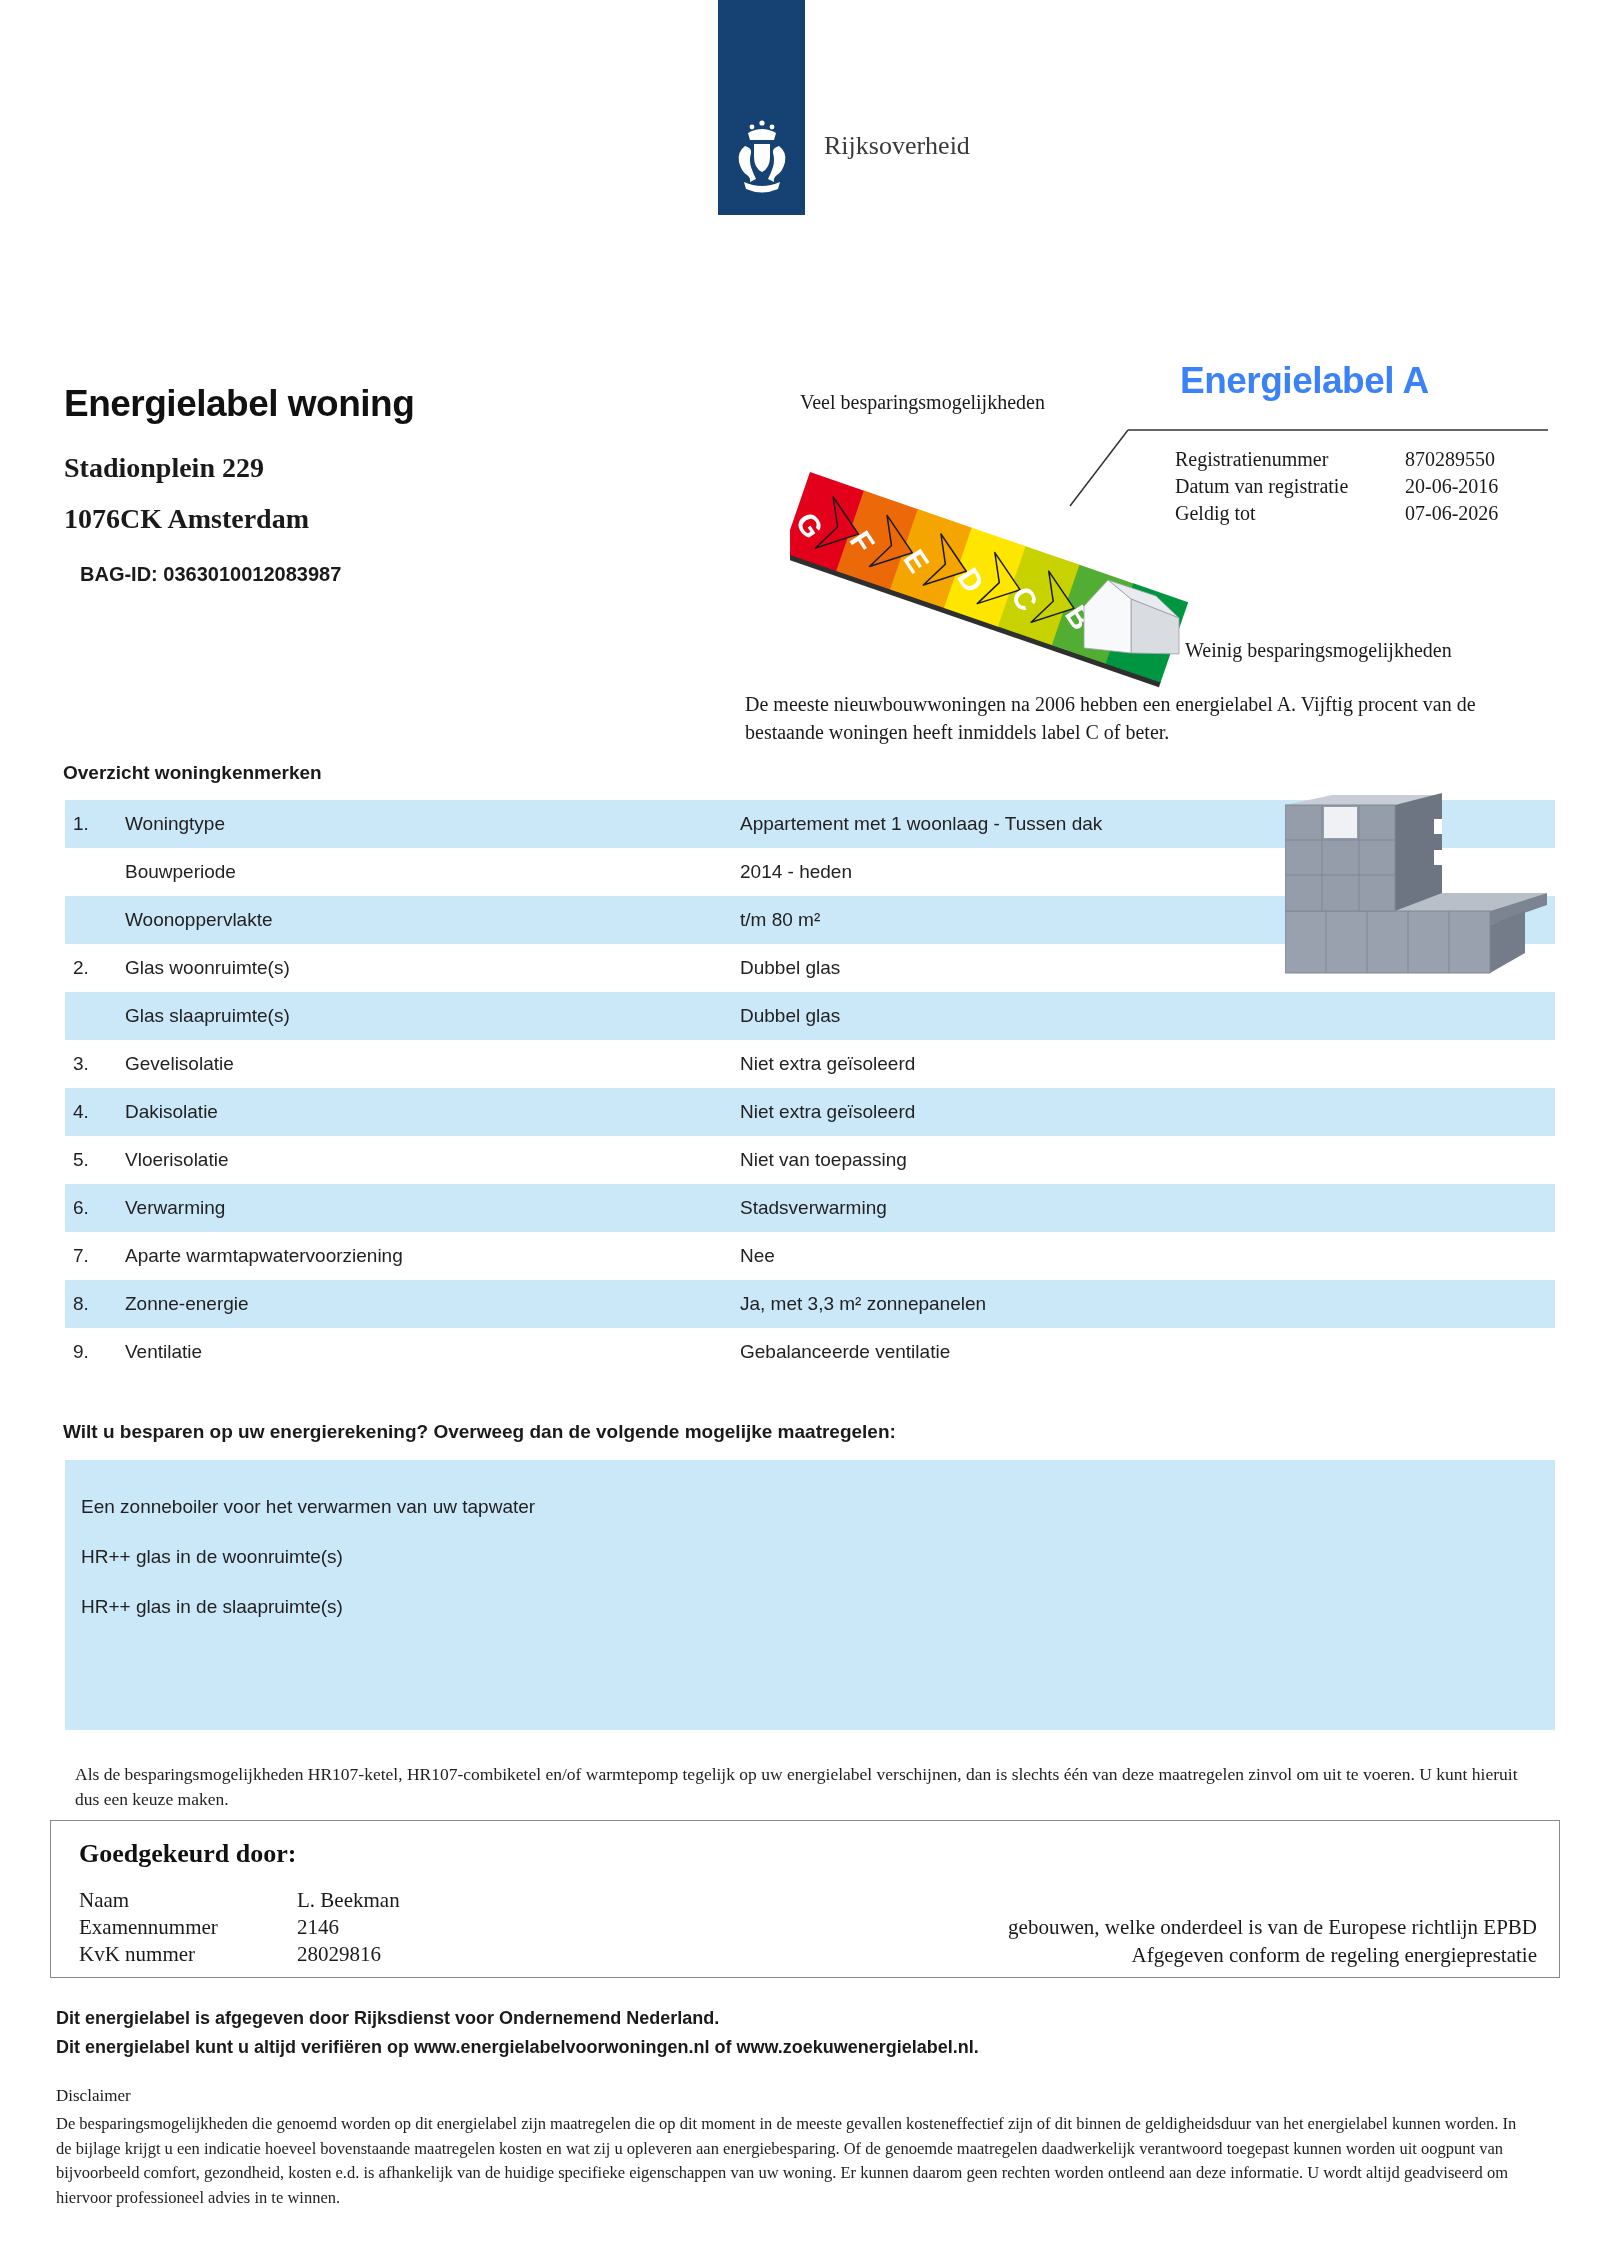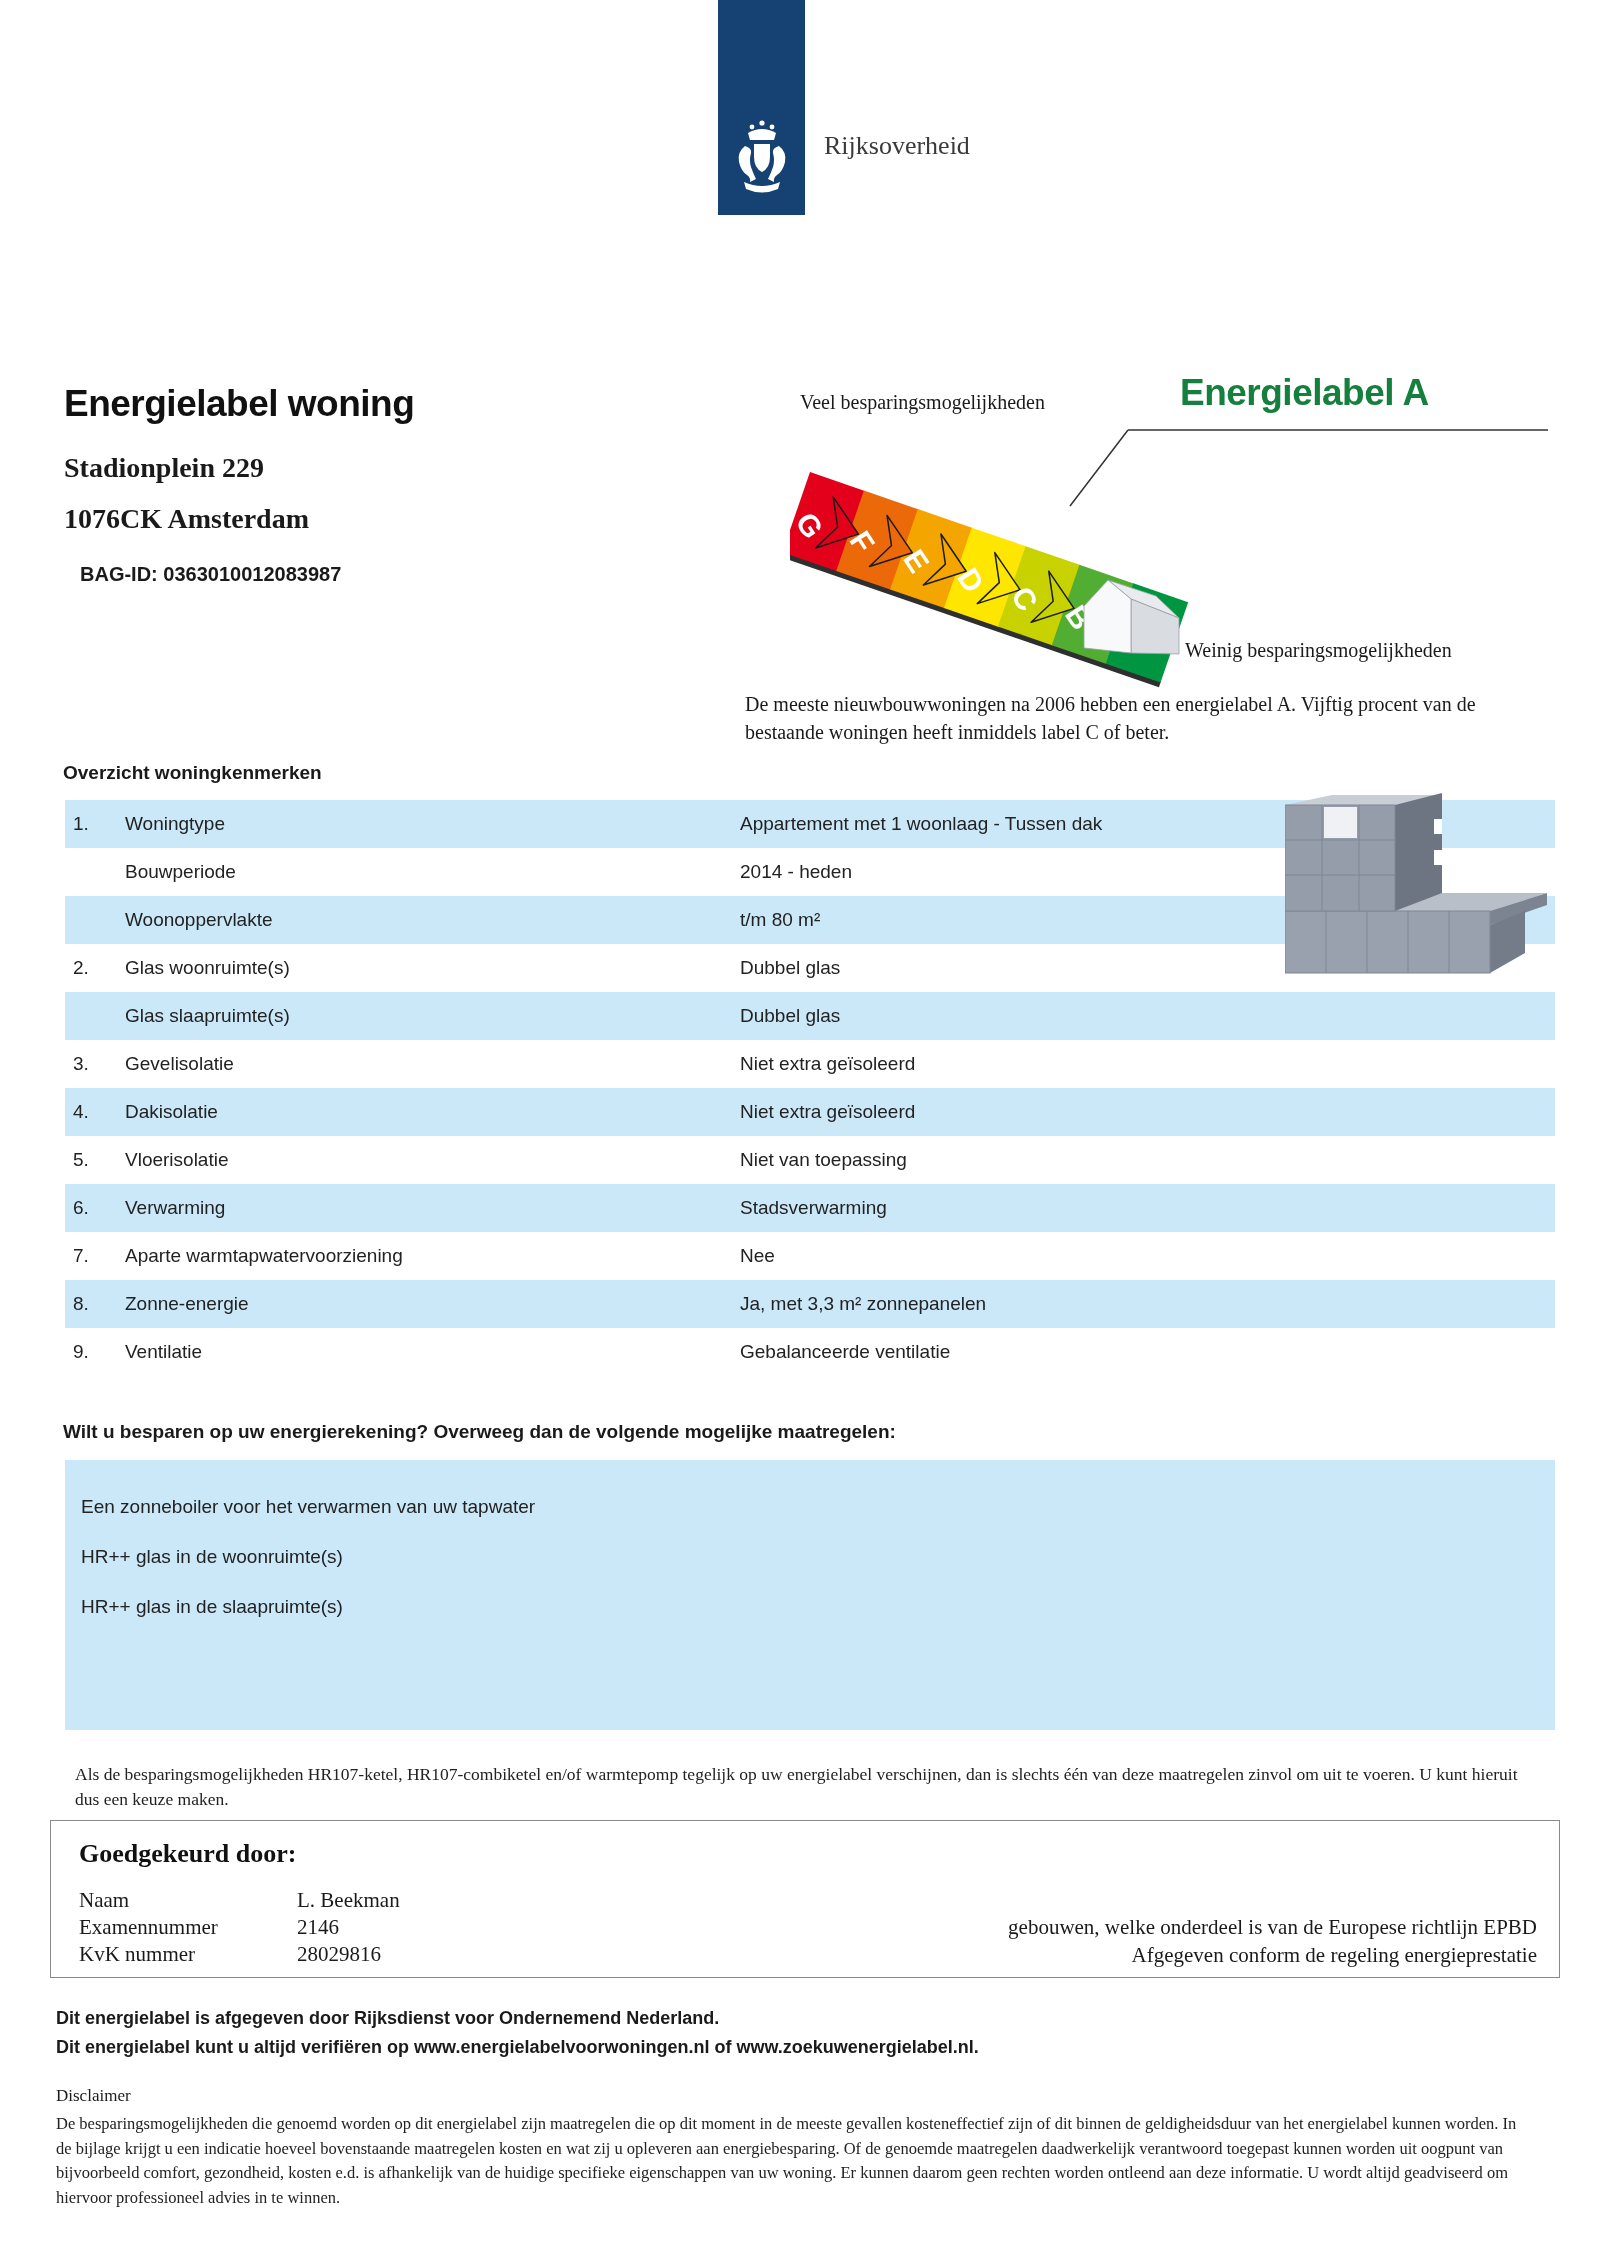--- a/index.html
+++ b/index.html
@@ -9,21 +9,21 @@
   
   .banner{left:718px;top:0;width:87px;height:215px;background:#154273;}
   .crest{left:731px;top:120px;width:62px;height:76px;}
   .logo-text{left:824px;top:131px;font-family:"Liberation Serif",serif;font-size:26px;color:#3a3a3a;}
   .doc-title{left:64px;top:383px;font-size:37px;font-weight:bold;letter-spacing:-0.5px;color:#111;}
   .addr1{left:64px;top:452px;font-family:"Liberation Serif",serif;font-weight:bold;font-size:28px;}
   .addr2{left:64px;top:503px;font-family:"Liberation Serif",serif;font-weight:bold;font-size:28px;}
   .bagid{left:60px;top:563px;font-family:Liberation Sans, sans-serif;font-weight:bold;font-size:20px;margin-left:20px;}
   
   .veel{left:800px;top:391px;font-family:"Liberation Serif",serif;font-size:20px;}
-  .label-a{left:1180px;top:372px;font-size:37px;font-weight:bold;letter-spacing:-0.5px;color:#15803d;}
+  .label-a{left:1180px;top:360px;font-size:37px;font-weight:bold;letter-spacing:-0.5px;color:#3b82f6;}
   .pointer-svg{left:1060px;top:424px;width:500px;height:90px;}
   .reg-block{left:1175px;top:446px;font-family:"Liberation Serif",serif;font-size:20px;line-height:27px;}
   .reg-row{display:flex;}
   .reg-label{width:230px;}
   .reg-value{}
   .energy-svg{left:790px;top:446px;width:450px;height:250px;}
   .weinig{left:1185px;top:639px;font-family:"Liberation Serif",serif;font-size:20px;}
   .label-note{left:745px;top:690px;width:745px;font-family:"Liberation Serif",serif;font-size:20px;line-height:28px;}
   
   .char-heading{left:63px;top:762px;font-size:19px;font-weight:bold;}
@@ -79,20 +79,34 @@
   <div class="abs bagid">BAG-ID: 0363010012083987</div>
 
   <div class="abs veel">Veel besparingsmogelijkheden</div>
   <div class="abs label-a">Energielabel A</div>
 
   <svg class="abs pointer-svg" aria-hidden="true">
     <line x1="68" y1="6" x2="488" y2="6" stroke="#333" stroke-width="1.5"></line>
     <line x1="68" y1="6" x2="10" y2="82" stroke="#333" stroke-width="1.5"></line>
   </svg>
 
+  <div class="abs reg-block">
+    <div class="reg-row">
+      <span class="reg-label">Registratienummer</span>
+      <span class="reg-value">870289550</span>
+    </div>
+    <div class="reg-row">
+      <span class="reg-label">Datum van registratie</span>
+      <span class="reg-value">20-06-2016</span>
+    </div>
+    <div class="reg-row">
+      <span class="reg-label">Geldig tot</span>
+      <span class="reg-value">07-06-2026</span>
+    </div>
+  </div>
 
   <svg class="abs energy-svg" viewBox="0 0 450 250" aria-hidden="true">
     <g transform="translate(20,26) rotate(19)">
       <rect x="0" y="84" width="400" height="6" fill="#2f2f2f"></rect>
       <rect x="0" y="0" width="58" height="85" fill="#e2001a"></rect>
       <rect x="57" y="0" width="58" height="85" fill="#eb6909"></rect>
       <rect x="114" y="0" width="58" height="85" fill="#f5a500"></rect>
       <rect x="171" y="0" width="58" height="85" fill="#ffe600"></rect>
       <rect x="228" y="0" width="58" height="85" fill="#c8d200"></rect>
       <rect x="285" y="0" width="58" height="85" fill="#52ae32"></rect>

